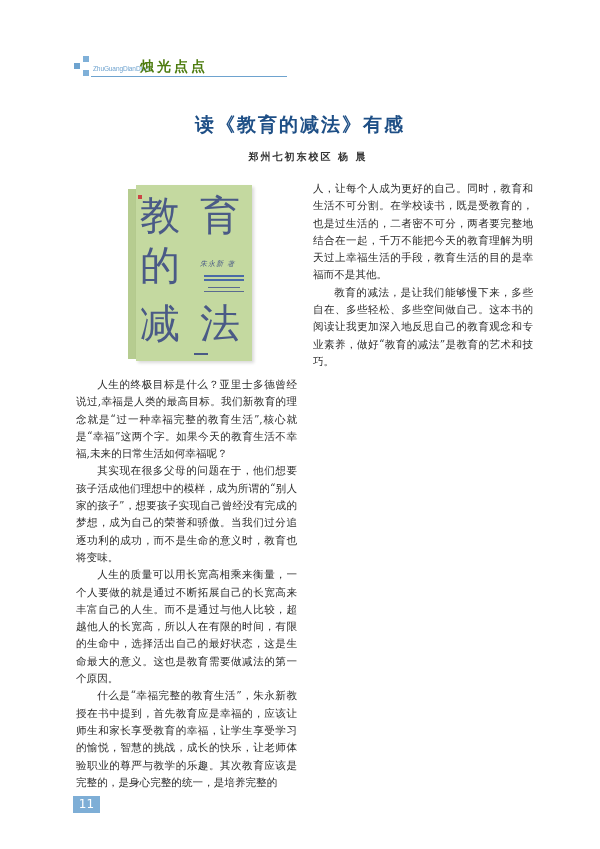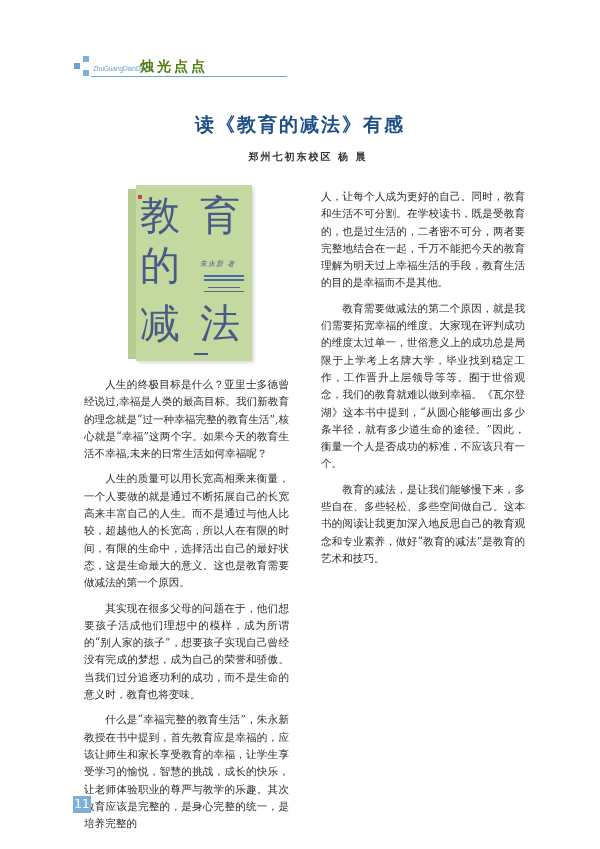--- a/index.html
+++ b/index.html
@@ -42,27 +42,27 @@
                   font-family:"DejaVu Sans", sans-serif; letter-spacing:1px;font-style:italic; }
   .cover-sub1 { position:absolute; left:68px; top:90px; width:40px; height:2px; background:#4a6aa6; }
   .cover-sub2 { position:absolute; left:68px; top:94px; width:40px; height:2px; background:#4a6aa6; }
   .cover-sub3 { position:absolute; left:72px; top:102px; width:32px; height:1px; background:#5a6a90; }
   .cover-sub4 { position:absolute; left:68px; top:106px; width:40px; height:1px; background:#5a6a90; }
   .cover-pub { position:absolute; left:58px; top:168px; width:14px; height:2px; background:#4a5a86; }
 
   
   .col { position:absolute; font-size:10.6px; line-height:17.3px; color:#2b2b2b;
          text-align:justify; }
-  .col p { margin:8px; text-indent:2em; }
+  .col p { margin:0; text-indent:2em; }
   .col p.cont { text-indent:0; }
-  .col-left { left:76px; top:368px; width:221px; }
+  .col-left { left:76px; top:376px; width:221px; }
   .col-right { left:313px; top:180px; width:220px; }
 
   
-  .page-num { position:absolute; left:73px; top:796px; width:18px; height:17px; background:#7eaed6;
+  .page-num { position:absolute; left:73px; top:796px; width:27px; height:17px; background:#7eaed6;
               color:#fff; font-family:"DejaVu Sans", sans-serif; font-size:12px; text-align:center;
               line-height:17px; }
 </style>
 </head>
 <body>
 
 <div class="header">
   <div class="logo-squares">
     <div class="sq a"></div>
       <div class="sq b"></div>
@@ -89,24 +89,23 @@
     <div class="cover-sub1"></div>
     <div class="cover-sub2"></div>
     <div class="cover-sub3"></div>
     <div class="cover-sub4"></div>
     <div class="cover-pub"></div>
   </div>
 </div>
 
 <div class="col col-left">
   <p>人生的终极目标是什么？亚里士多德曾经说过,幸福是人类的最高目标。我们新教育的理念就是“过一种幸福完整的教育生活”,核心就是“幸福”这两个字。如果今天的教育生活不幸福,未来的日常生活如何幸福呢？</p>
+  <p>其实现在很多父母的问题在于，他们想要孩子活成他们理想中的模样，成为所谓的“别人家的孩子”，想要孩子实现自己曾经没有完成的梦想，成为自己的荣誉和骄傲。当我们过分追逐功利的成功，而不是生命的意义时，教育也将变味。</p>
   <p>人生的质量可以用长宽高相乘来衡量，一个人要做的就是通过不断拓展自己的长宽高来丰富自己的人生。而不是通过与他人比较，超越他人的长宽高，所以人在有限的时间，有限的生命中，选择活出自己的最好状态，这是生命最大的意义。这也是教育需要做减法的第一个原因。</p>
-  <p>其实现在很多父母的问题在于，他们想要孩子活成他们理想中的模样，成为所谓的“别人家的孩子”，想要孩子实现自己曾经没有完成的梦想，成为自己的荣誉和骄傲。当我们过分追逐功利的成功，而不是生命的意义时，教育也将变味。</p>
   <p>什么是“幸福完整的教育生活”，朱永新教授在书中提到，首先教育应是幸福的，应该让师生和家长享受教育的幸福，让学生享受学习的愉悦，智慧的挑战，成长的快乐，让老师体验职业的尊严与教学的乐趣。其次教育应该是完整的，是身心完整的统一，是培养完整的</p>
 </div>
 
 <div class="col col-right">
   <p class="cont">人，让每个人成为更好的自己。同时，教育和生活不可分割。在学校读书，既是受教育的，也是过生活的，二者密不可分，两者要完整地结合在一起，千万不能把今天的教育理解为明天过上幸福生活的手段，教育生活的目的是幸福而不是其他。</p>
-  <p>教育需要做减法的第二个原因，就是我们需要拓宽幸福的维度。大家现在评判成功的维度太过单一，世俗意义上的成功总是局限于上学考上名牌大学，毕业找到稳定工作，工作晋升上层领导等等。囿于世俗观念，我们的教育就难以做到幸福。《瓦尔登湖》这本书中提到，“从圆心能够画出多少条半径，就有多少道生命的途径。”因此，衡量一个人是否成功的标准，不应该只有一个。</p>
   <p>教育的减法，是让我们能够慢下来，多些自在、多些轻松、多些空间做自己。这本书的阅读让我更加深入地反思自己的教育观念和专业素养，做好“教育的减法”是教育的艺术和技巧。</p>
 </div>
 
 <div class="page-num">11</div>
 
 </body></html>

